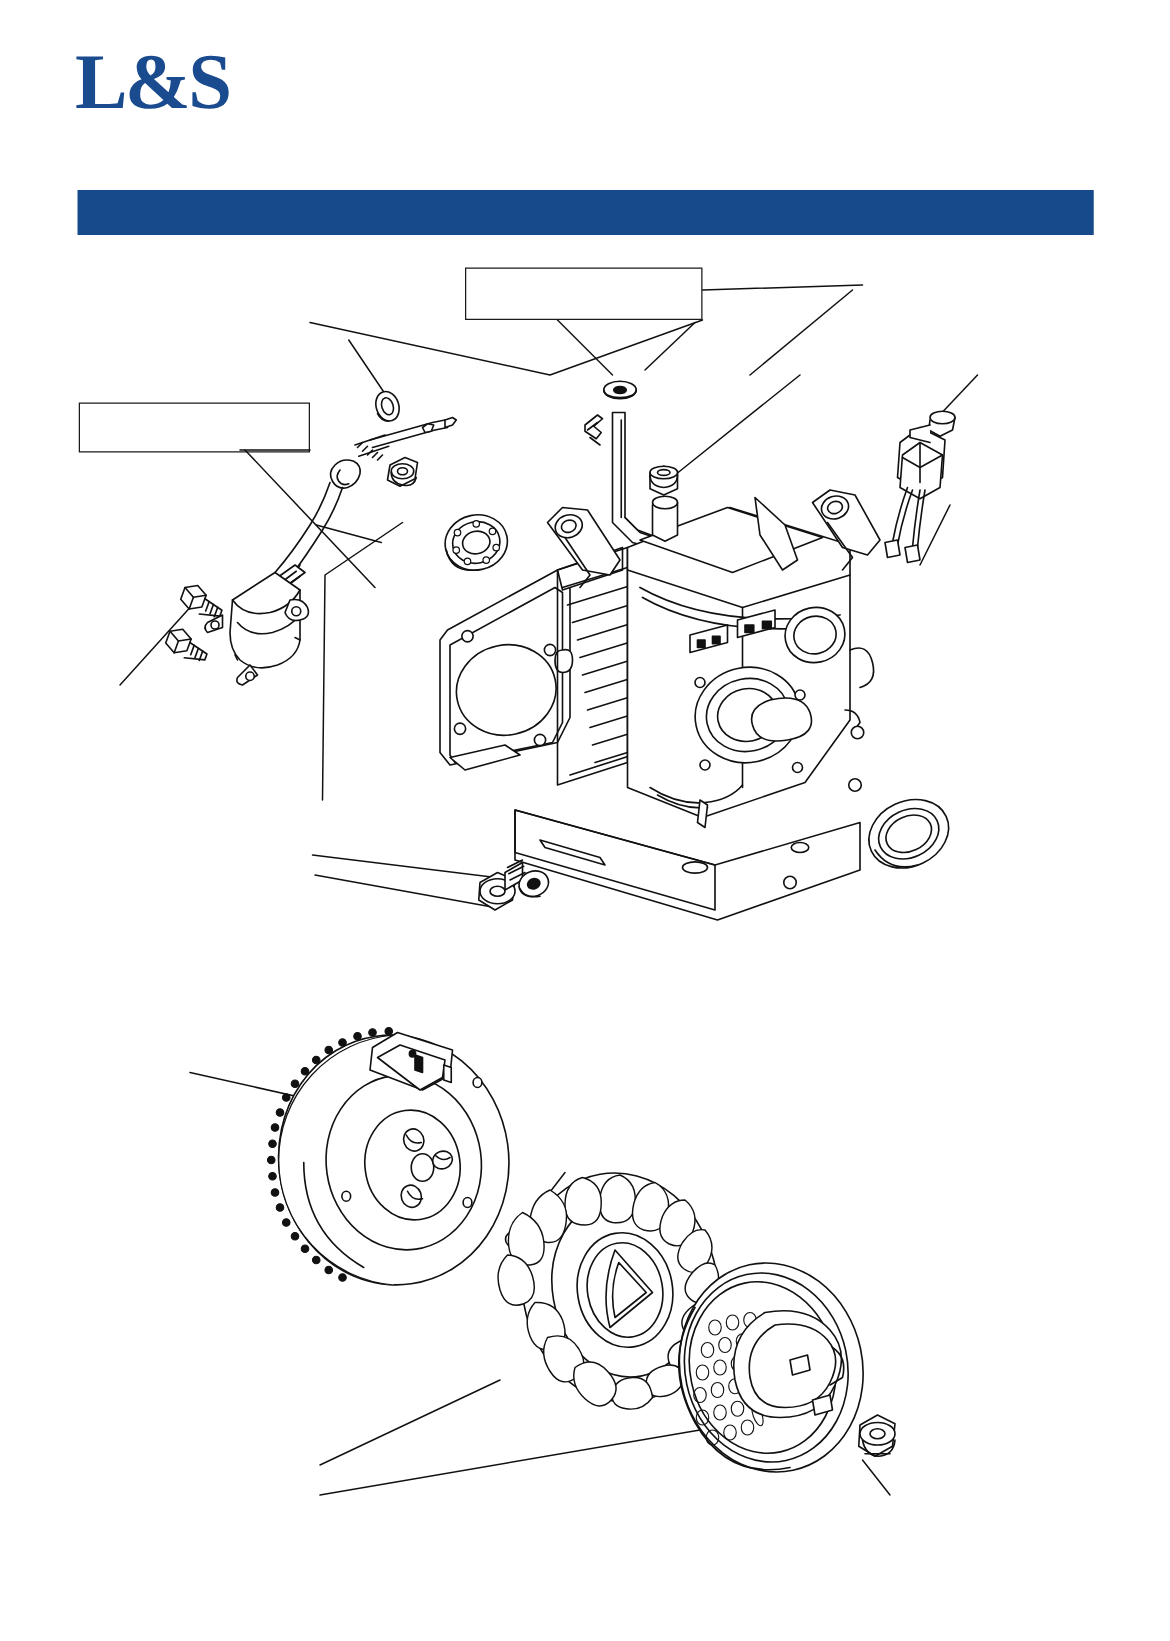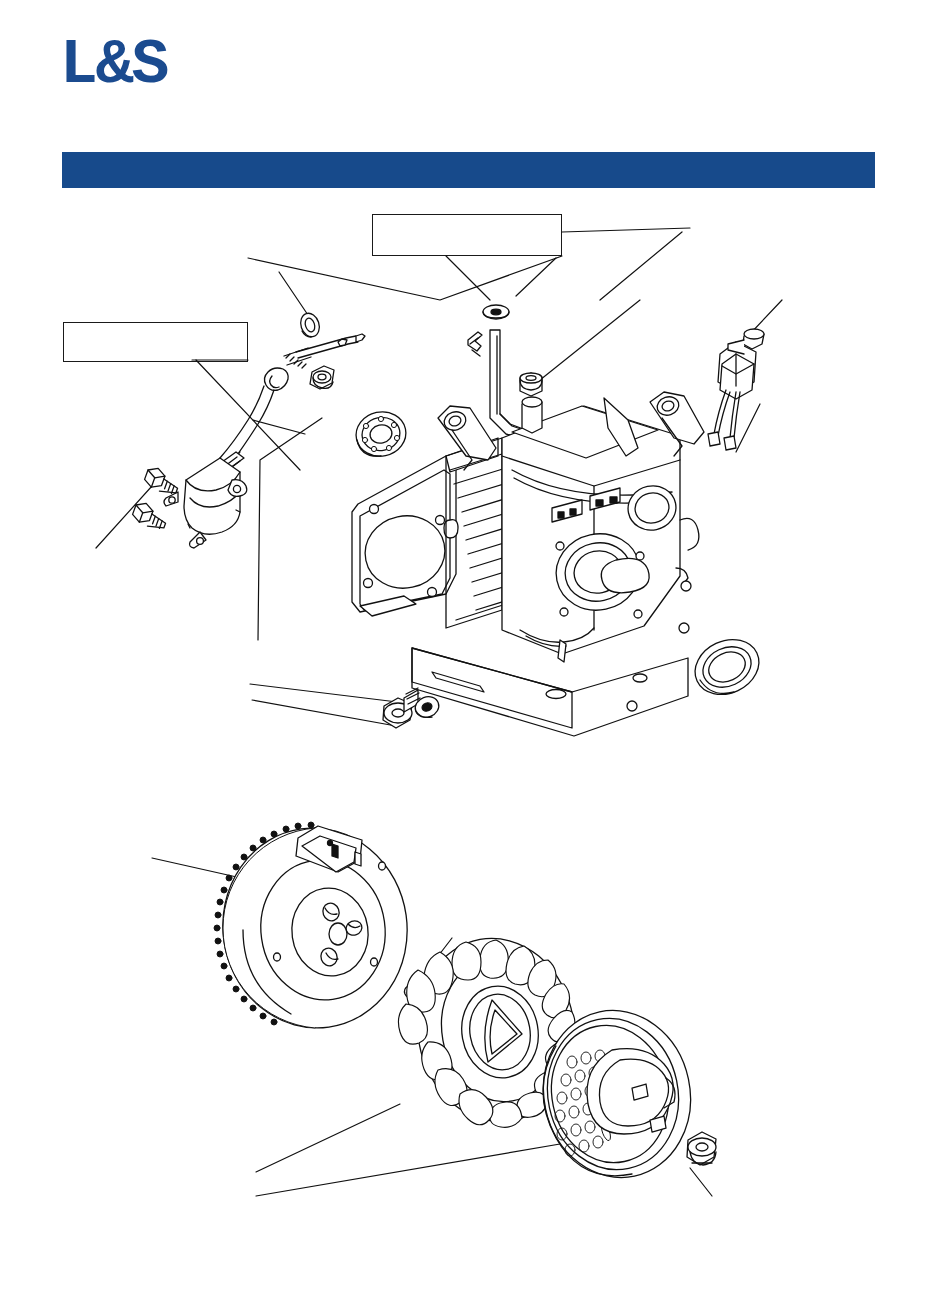--- a/index.html
+++ b/index.html
@@ -6,21 +6,21 @@
   html,body{margin:0;padding:0;background:#ffffff;}
   body{
     width:936px;height:1313px;position:relative;overflow:hidden;
     font-family:"Liberation Sans", sans-serif;color:#111;
   }
   .page{position:absolute;inset:0;background:#fff;}
 
   
   .logo{
     position:absolute;left:60px;top:34px;
-    font-family:Liberation Mono, monospace;
+    font-family:Liberation Serif, serif;
     font-weight:bold;font-size:63px;line-height:1;
     letter-spacing:-2px;
     color:#1b4b8f;
     user-select:none;
   }
   .header-bar{
     position:absolute;left:62px;top:152px;
     width:813px;height:36px;
     background:#174a8b;
     display:flex;align-items:center;

